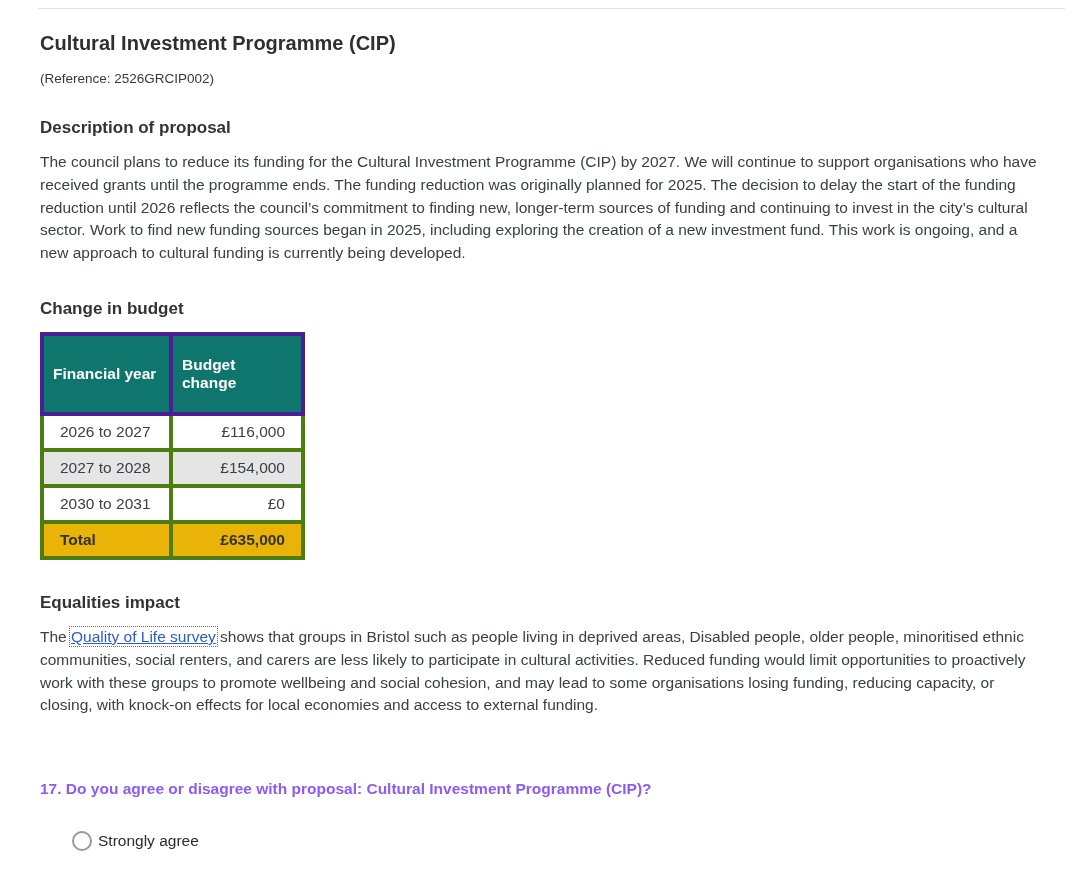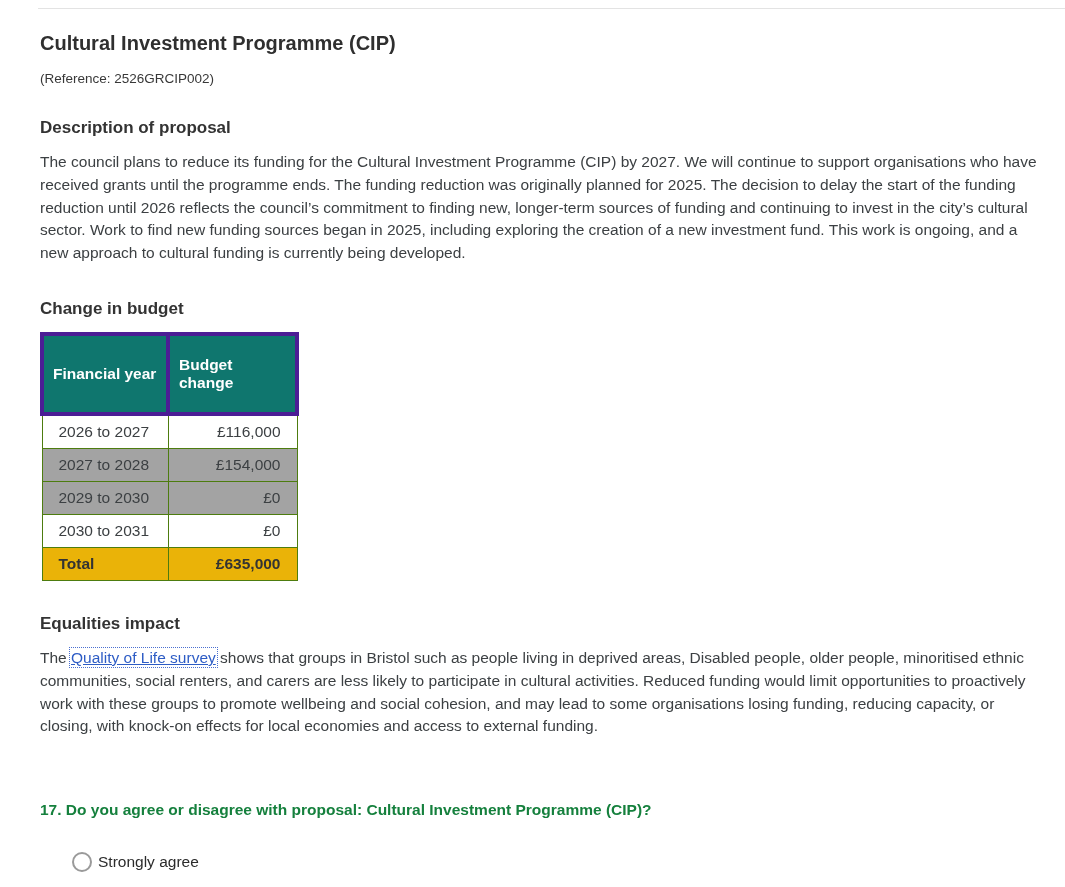--- a/index.html
+++ b/index.html
@@ -62,38 +62,38 @@
   }
   .budget-table th {
     background: #0f766e;
     color: #ffffff;
     font-weight: 700;
     text-align: left;
     border: 4px solid #4c1d95;
     padding: 20px 9px;
   }
   .budget-table td {
-    border: 1px solid #4d7c0f;
+    border: 4px solid #4d7c0f;
     padding: 7px 16px;
     color: #3c4043;
   }
   .budget-table td.year-cell { width: 93px; }
   .budget-table td.change-cell { width: 96px; text-align: right; }
-  .budget-table tr.alt td { background: #a3a3a3; }
+  .budget-table tr.alt td { background: #e5e5e5; }
   .budget-table tr.total-row td {
     background: #eab308;
     font-weight: 700;
     color: #333333;
   }
   .question-label {
     margin: 62px 0 0 0;
     font-size: 15.5px;
     line-height: 19px;
     font-weight: 700;
-    color: #15803d;
+    color: #8b5cf6;
   }
   .radio-option {
     display: flex;
     align-items: center;
     gap: 6px;
     margin: 33px 0 0 12px;
     cursor: pointer;
     width: max-content;
     padding-left: 20px;
   }
@@ -138,24 +138,20 @@
       </thead>
       <tbody>
         <tr>
           <td class="year-cell">2026 to 2027</td>
           <td class="change-cell">£116,000</td>
         </tr>
         <tr class="alt">
           <td class="year-cell">2027 to 2028</td>
           <td class="change-cell">£154,000</td>
         </tr>
-        <tr class="alt">
-          <td class="year-cell">2029 to 2030</td>
-          <td class="change-cell">£0</td>
-        </tr>
         <tr>
           <td class="year-cell">2030 to 2031</td>
           <td class="change-cell">£0</td>
         </tr>
         <tr class="total-row">
           <td class="year-cell">Total</td>
           <td class="change-cell">£635,000</td>
         </tr>
       </tbody>
     </table>

